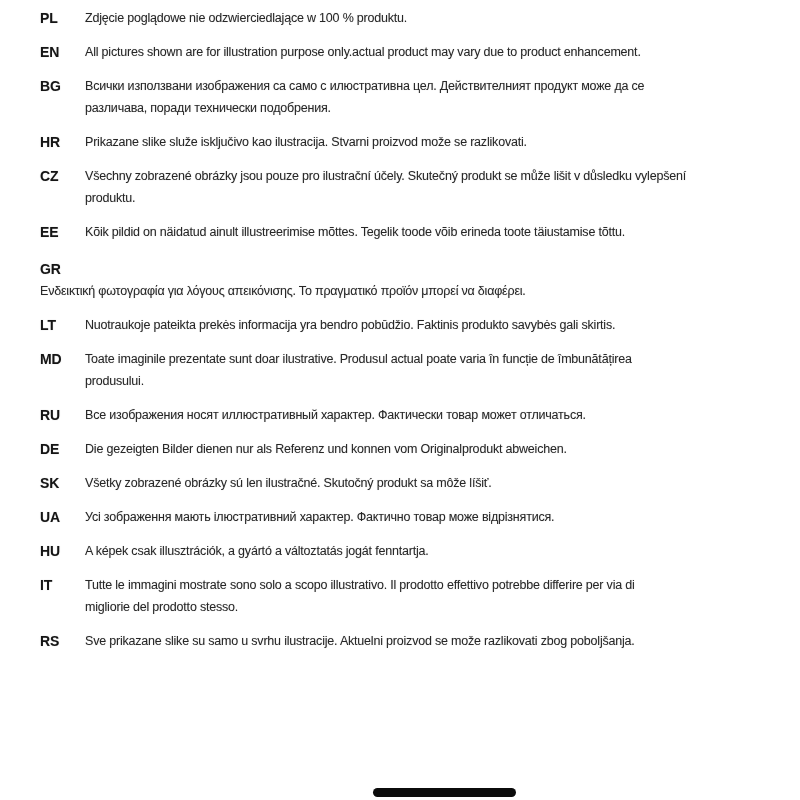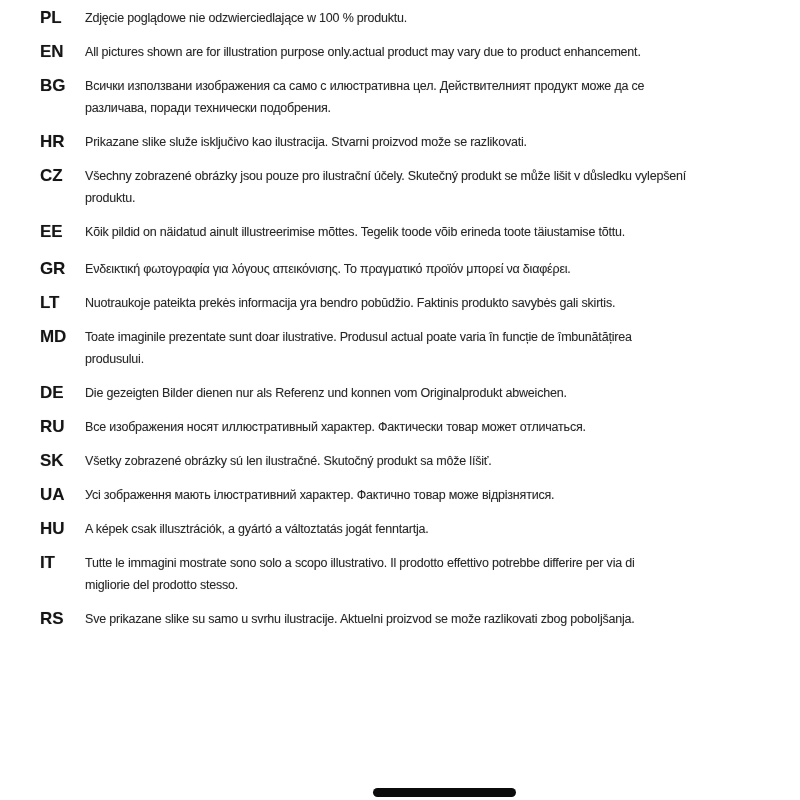--- a/index.html
+++ b/index.html
@@ -21,25 +21,26 @@
     padding: 7px 0 0 40px;
     background: #ffffff;
   }
   .row {
     display: flex;
     align-items: flex-start;
     margin-bottom: 12px;
   }
   .row.extra-gap {
     margin-top: 15px;
+    flex-direction: column;
   }
   .code {
     flex: none;
     width: 45px;
-    font-size: 17px;
+    font-size: 14px;
     line-height: 22px;
     font-weight: 700;
     color: #151515;
     letter-spacing: -0.1px;
     text-shadow: 0 0 1px rgba(70,70,70,0.35);
   }
   .text {
     width: 700px;
     font-size: 12.5px;
     line-height: 22px;
@@ -106,27 +107,27 @@
   </div>
 
 
   <div class="row">
     <span class="code">MD</span>
     <span class="text">Toate imaginile prezentate sunt doar ilustrative. Produsul actual poate varia în funcție de îmbunătățirea
 produsului.</span>
   </div>
 
   <div class="row">
-    <span class="code">DE</span>
-    <span class="text">Die gezeigten Bilder dienen nur als Referenz und konnen vom Originalprodukt abweichen.</span>
+    <span class="code">RU</span>
+    <span class="text">Все изображения носят иллюстративный характер. Фактически товар может отличаться.</span>
   </div>
 
   <div class="row">
-    <span class="code">RU</span>
-    <span class="text">Все изображения носят иллюстративный характер. Фактически товар может отличаться.</span>
+    <span class="code">DE</span>
+    <span class="text">Die gezeigten Bilder dienen nur als Referenz und konnen vom Originalprodukt abweichen.</span>
   </div>
 
 
   <div class="row">
     <span class="code">SK</span>
     <span class="text">Všetky zobrazené obrázky sú len ilustračné. Skutočný produkt sa môže líšiť.</span>
   </div>
 
 
   <div class="row">

